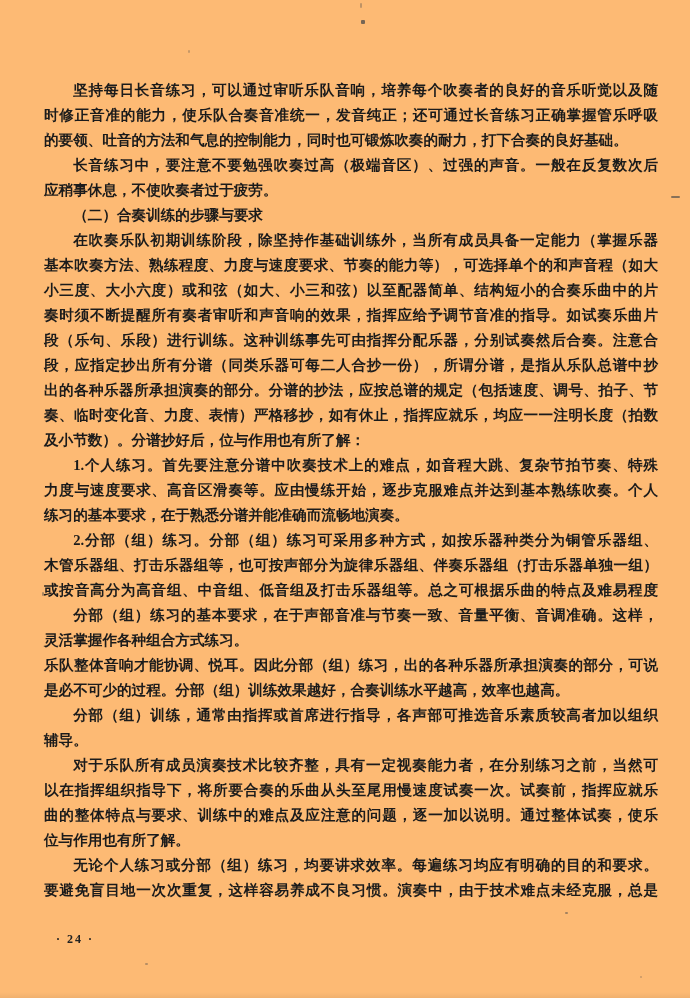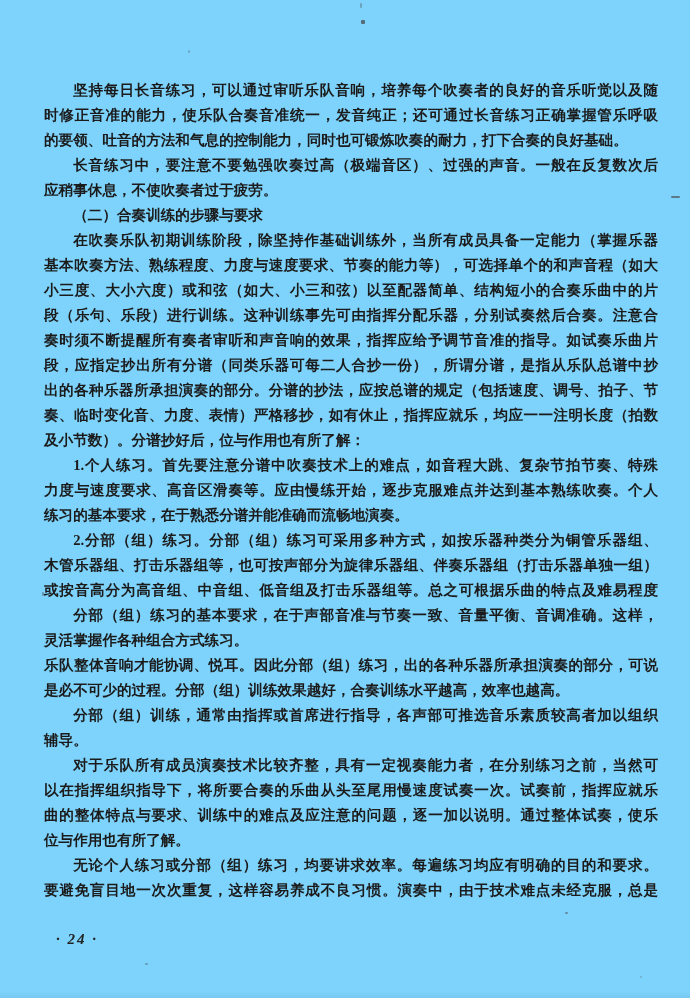--- a/index.html
+++ b/index.html
@@ -4,21 +4,21 @@
 <style>
   html, body {
     margin: 0;
     padding: 0;
     background: #ffffff;
   }
   .page {
     position: relative;
     width: 690px;
     height: 998px;
-    background: #7dd3fc;
+    background: #fdba74;
     overflow: hidden;
     font-family: "Liberation Serif", serif;
   }
   .page::after {
     content: '';
     position: absolute;
     left: 0; right: 0; bottom: 0;
     height: 6px;
     background: linear-gradient(to bottom, rgba(0,0,0,0), rgba(0,0,0,0.05));
     pointer-events: none;
@@ -46,23 +46,22 @@
   }
   .line.heading {
     text-align-last: auto;
   }
   .footer {
     position: absolute;
     left: 56px;
     top: 929px;
     height: 20px;
     line-height: 20px;
-    font-size: 15px;
+    font-size: 12px;
     font-weight: 700;
-    font-style: italic;
     letter-spacing: 2px;
     color: #222222;
   }
   .speck {
     position: absolute;
     background: #4a4a4a;
     border-radius: 1px;
     pointer-events: none;
   }
 </style>
@@ -73,22 +72,22 @@
   <div class="text-body">
       <div class="line first">坚持每日长音练习，可以通过审听乐队音响，培养每个吹奏者的良好的音乐听觉以及随</div>
       <div class="line">时修正音准的能力，使乐队合奏音准统一，发音纯正；还可通过长音练习正确掌握管乐呼吸</div>
       <div class="line end">的要领、吐音的方法和气息的控制能力，同时也可锻炼吹奏的耐力，打下合奏的良好基础。</div>
       <div class="line first">长音练习中，要注意不要勉强吹奏过高（极端音区）、过强的声音。一般在反复数次后</div>
       <div class="line end">应稍事休息，不使吹奏者过于疲劳。</div>
       <div class="line first end heading">（二）合奏训练的步骤与要求</div>
       <div class="line first">在吹奏乐队初期训练阶段，除坚持作基础训练外，当所有成员具备一定能力（掌握乐器</div>
       <div class="line">基本吹奏方法、熟练程度、力度与速度要求、节奏的能力等），可选择单个的和声音程（如大</div>
       <div class="line">小三度、大小六度）或和弦（如大、小三和弦）以至配器简单、结构短小的合奏乐曲中的片</div>
+      <div class="line">奏时须不断提醒所有奏者审听和声音响的效果，指挥应给予调节音准的指导。如试奏乐曲片</div>
       <div class="line">段（乐句、乐段）进行训练。这种训练事先可由指挥分配乐器，分别试奏然后合奏。注意合</div>
-      <div class="line">奏时须不断提醒所有奏者审听和声音响的效果，指挥应给予调节音准的指导。如试奏乐曲片</div>
       <div class="line">段，应指定抄出所有分谱（同类乐器可每二人合抄一份），所谓分谱，是指从乐队总谱中抄</div>
       <div class="line">出的各种乐器所承担演奏的部分。分谱的抄法，应按总谱的规定（包括速度、调号、拍子、节</div>
       <div class="line">奏、临时变化音、力度、表情）严格移抄，如有休止，指挥应就乐，均应一一注明长度（拍数</div>
       <div class="line end">及小节数）。分谱抄好后，位与作用也有所了解：</div>
       <div class="line first">1.个人练习。首先要注意分谱中吹奏技术上的难点，如音程大跳、复杂节拍节奏、特殊</div>
       <div class="line">力度与速度要求、高音区滑奏等。应由慢练开始，逐步克服难点并达到基本熟练吹奏。个人</div>
       <div class="line end">练习的基本要求，在于熟悉分谱并能准确而流畅地演奏。</div>
       <div class="line first">2.分部（组）练习。分部（组）练习可采用多种方式，如按乐器种类分为铜管乐器组、</div>
       <div class="line">木管乐器组、打击乐器组等，也可按声部分为旋律乐器组、伴奏乐器组（打击乐器单独一组）</div>
       <div class="line">或按音高分为高音组、中音组、低音组及打击乐器组等。总之可根据乐曲的特点及难易程度</div>

